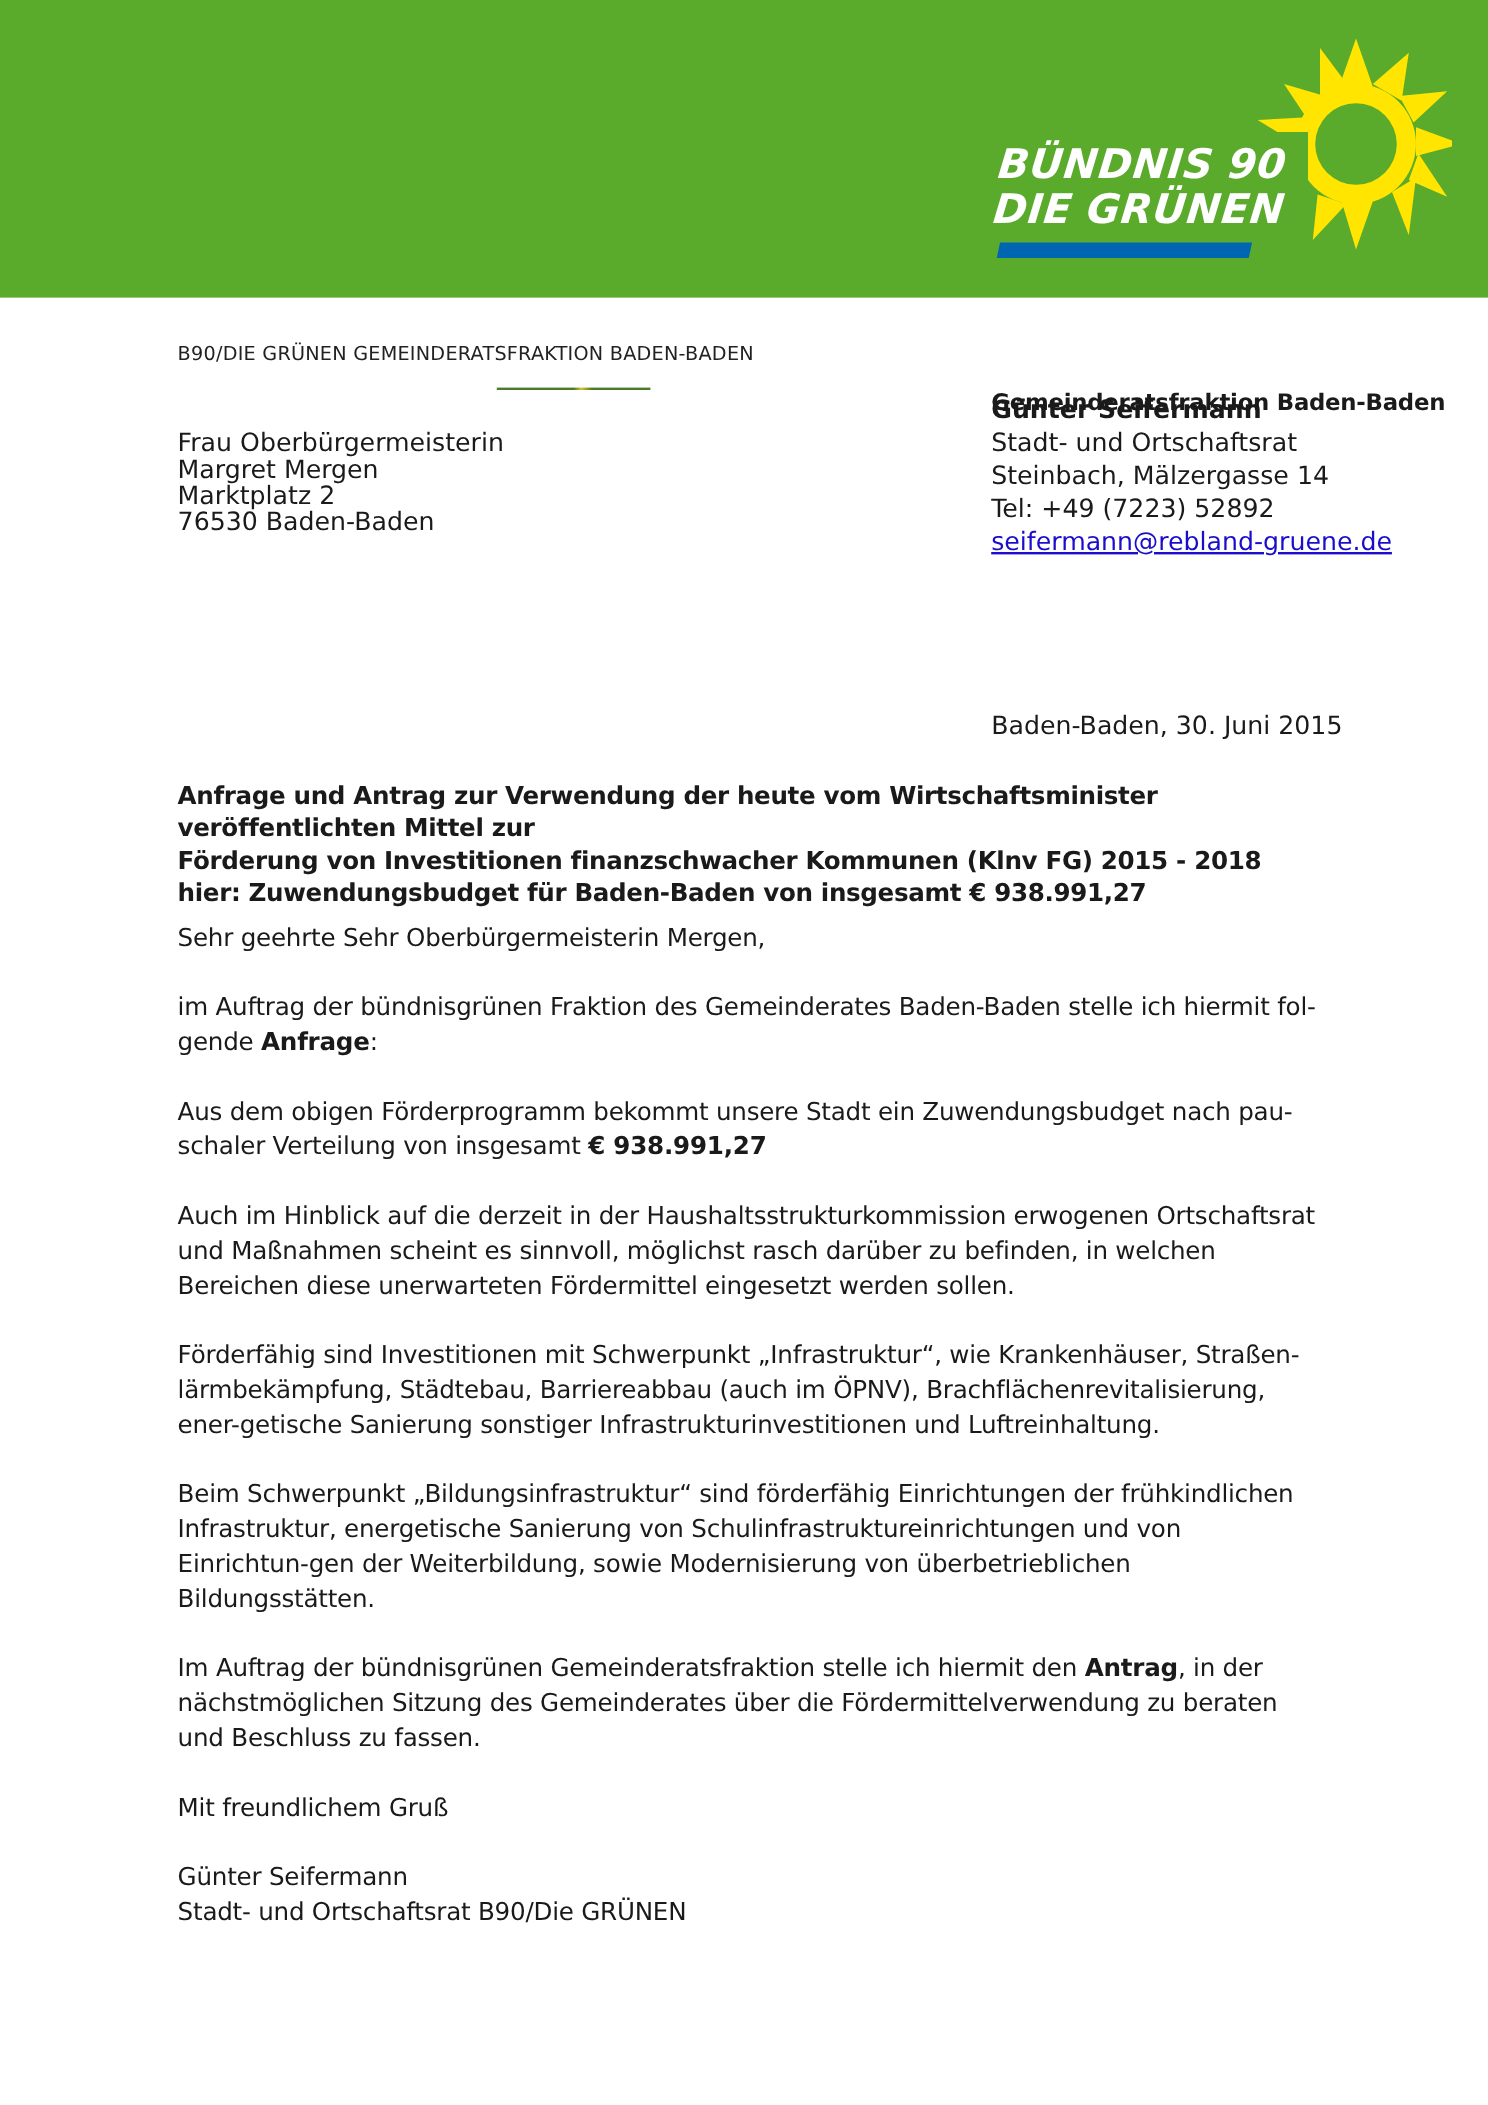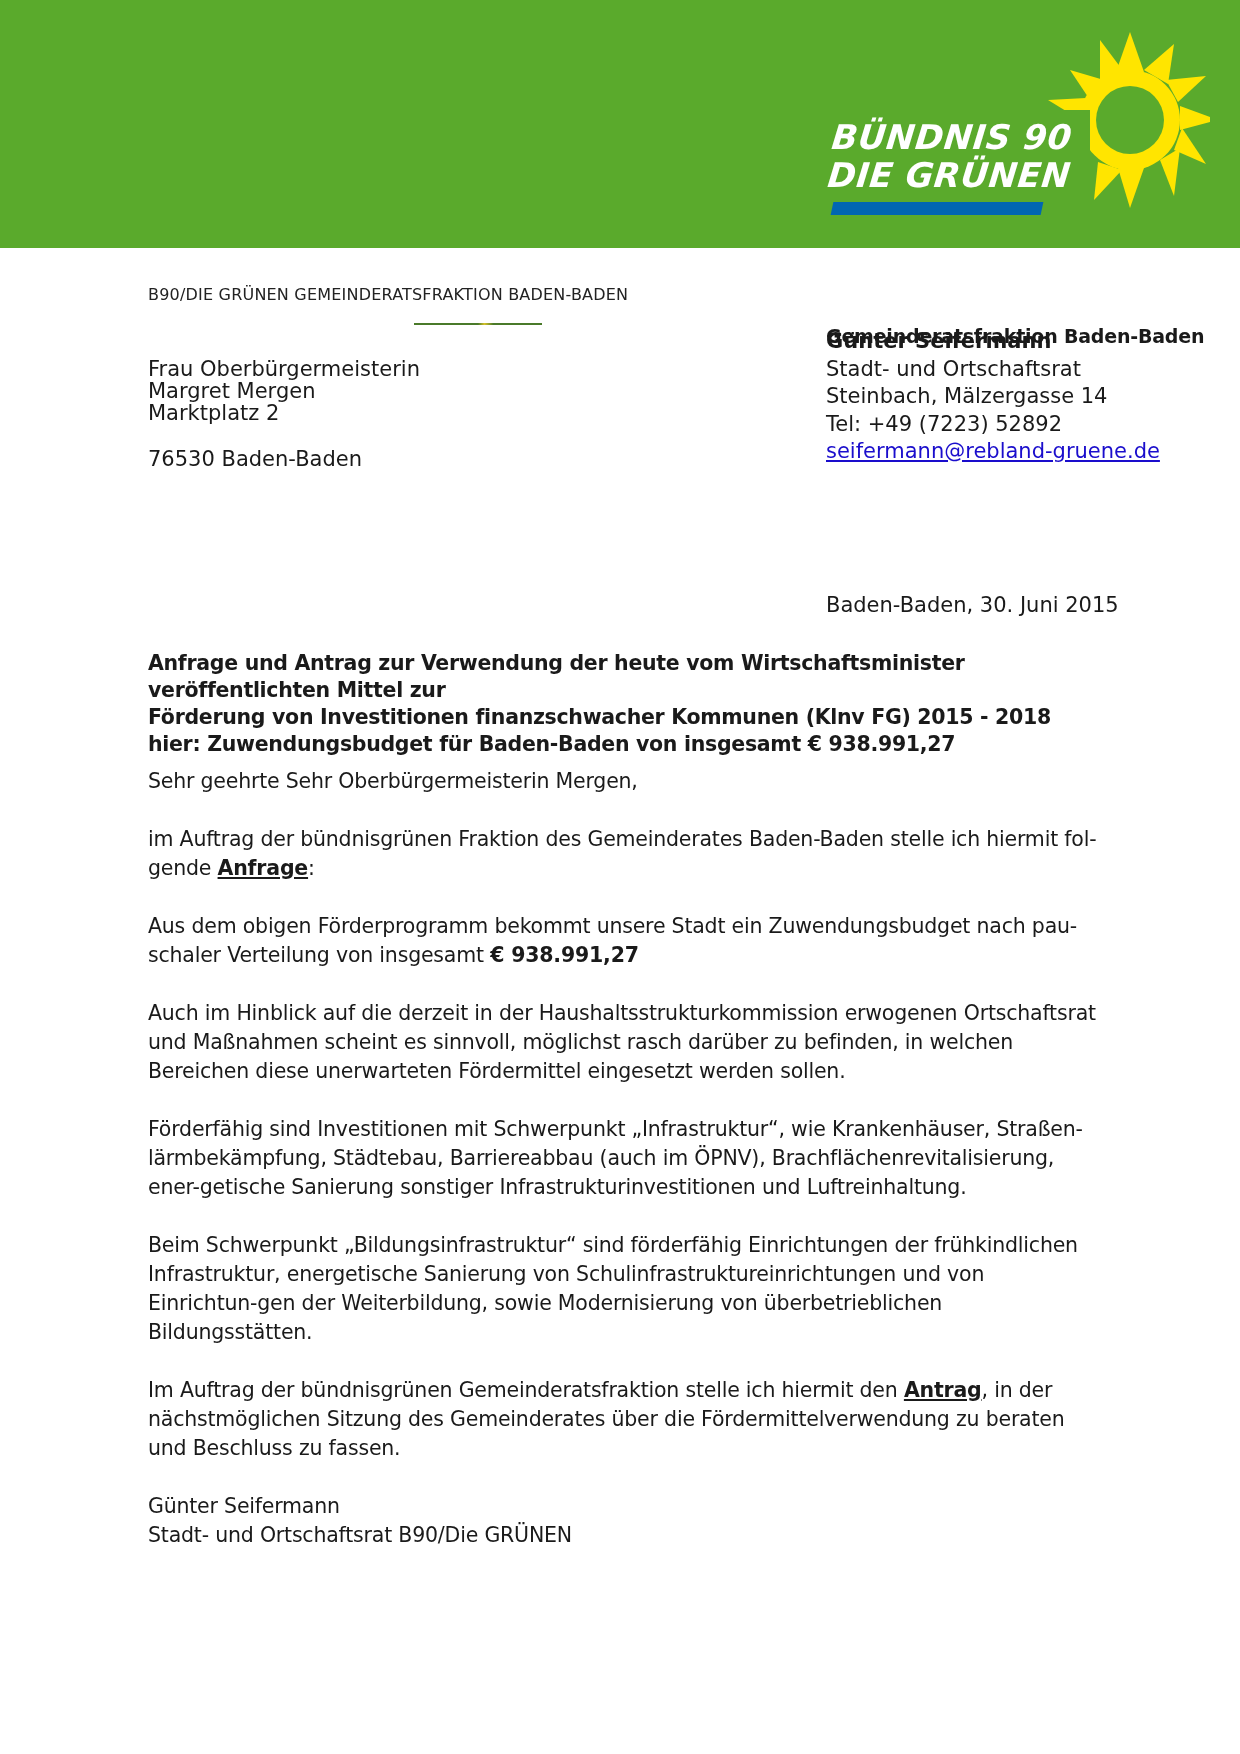--- a/index.html
+++ b/index.html
@@ -25,40 +25,40 @@
     .sender-line {
       position: absolute; left: 148px; top: 285px; font-size: 16px; letter-spacing: 0.2px; color: #222;
     }
     .sender-rule {
       position: absolute; left: 414px; top: 323px; width: 128px; height: 2px;
       background: linear-gradient(90deg, #4a7a2a 0%, #4a7a2a 50%, #d6c22a 55%, #4a7a2a 62%, #4a7a2a 100%);
     }
     .recipient {
       position: absolute; left: 148px; top: 358px; font-size: 21px; line-height: 22px;
     }
-    .recipient .city { margin-top: 24px; }
+    .recipient .city { }
 
     .org-block { position: absolute; left: 826px; top: 277px; font-size: 19px; margin-top: 48px; }
     .org-title { font-weight: bold; font-size: 19px; letter-spacing: -0.2px; }
     .contact { position: absolute; left: 826px; top: 328px; font-size: 21px; line-height: 27.5px; }
     .contact .name { font-weight: bold; }
     .contact a { color: #1a0dcc; text-decoration: underline; }
 
     .date { position: absolute; left: 826px; top: 560px; font-size: 21px; margin-top: 33px; }
 
     .subject {
       position: absolute; left: 148px; top: 650px; width: 990px; font-size: 20.5px; line-height: 27px;
       font-weight: bold; letter-spacing: -0.3px;
     }
     .body {
       position: absolute; left: 148px; top: 767px; width: 950px; font-size: 20.5px; line-height: 29px;
       letter-spacing: -0.2px;
     }
     .body p { margin: 0 0 29px 0; }
-    .u { text-decoration: underline; font-weight: bold; }
+    .u { font-weight: bold; }
     .b { font-weight: bold; }
   </style>
 </head>
 <body>
 
 <div class="header-band">
   <div class="logo">
     <svg class="sunflower" viewBox="0 0 180 190">
       <g fill="#ffe500" transform="translate(100,90)">
         <path d="M0,-88 L14,-48 L-14,-48 Z"></path>
@@ -116,15 +116,16 @@
 </div>
 
 <div class="body">
   <p>Sehr geehrte Sehr Oberbürgermeisterin Mergen,</p>
   <p><span>im Auftrag der bündnisgrünen Fraktion des Gemeinderates Baden-Baden stelle ich hiermit fol-gende </span><span class="u">Anfrage</span><span>:</span></p>
   <p><span>Aus dem obigen Förderprogramm bekommt unsere Stadt ein Zuwendungsbudget nach pau-schaler Verteilung von insgesamt  </span><span class="b">€  938.991,27</span></p>
   <p>Auch im Hinblick auf die derzeit in der Haushaltsstrukturkommission erwogenen Ortschaftsrat und Maßnahmen scheint es sinnvoll, möglichst rasch darüber zu befinden, in welchen Bereichen diese unerwarteten Fördermittel eingesetzt werden sollen.</p>
   <p>Förderfähig sind Investitionen mit Schwerpunkt „Infrastruktur“, wie Krankenhäuser, Straßen-lärmbekämpfung, Städtebau, Barriereabbau (auch im ÖPNV), Brachflächenrevitalisierung, ener-getische Sanierung sonstiger Infrastrukturinvestitionen und Luftreinhaltung.</p>
   <p>Beim Schwerpunkt „Bildungsinfrastruktur“ sind förderfähig Einrichtungen der frühkindlichen Infrastruktur, energetische Sanierung von Schulinfrastruktureinrichtungen und von Einrichtun-gen der Weiterbildung, sowie Modernisierung von überbetrieblichen Bildungsstätten.</p>
   <p><span>Im Auftrag der bündnisgrünen Gemeinderatsfraktion stelle ich hiermit den </span><span class="u">Antrag</span><span>, in der nächstmöglichen Sitzung des Gemeinderates über die Fördermittelverwendung zu beraten und Beschluss zu fassen.</span></p>
+  <p>Mit freundlichem Gruß</p>
   <div>Günter Seifermann</div>
   <div>Stadt- und Ortschaftsrat B90/Die GRÜNEN</div>
 </div>
 
 </body></html>

